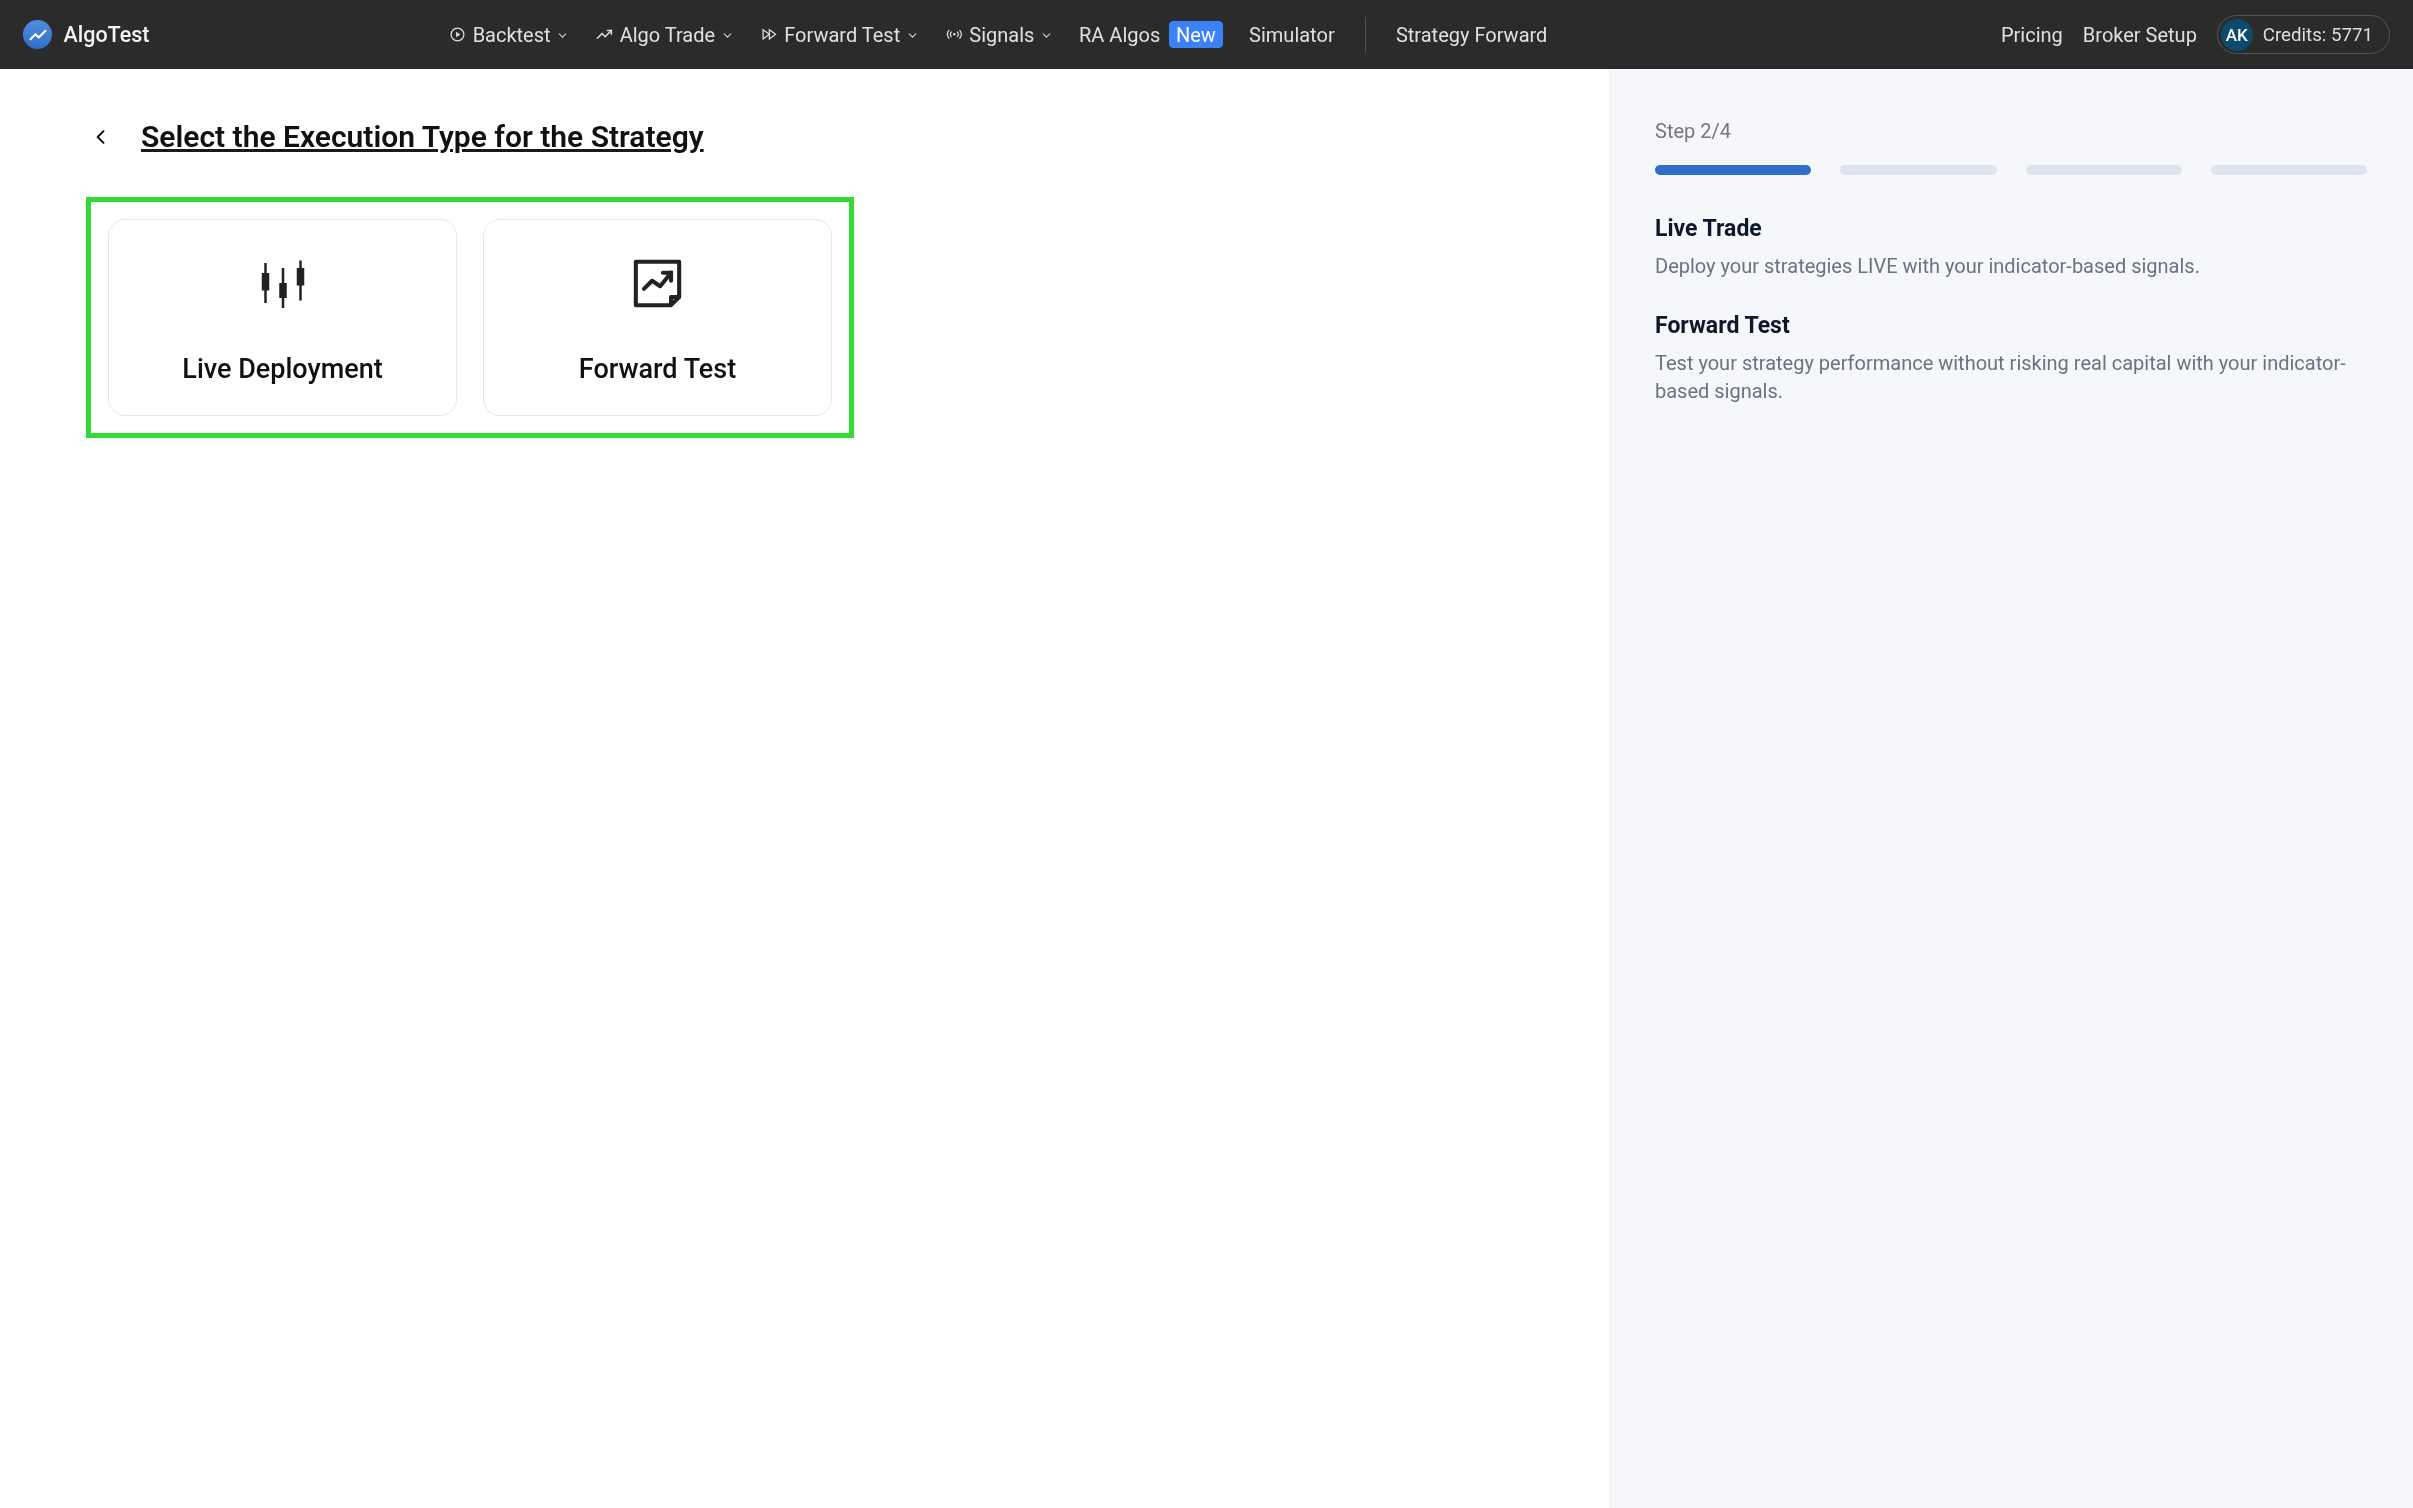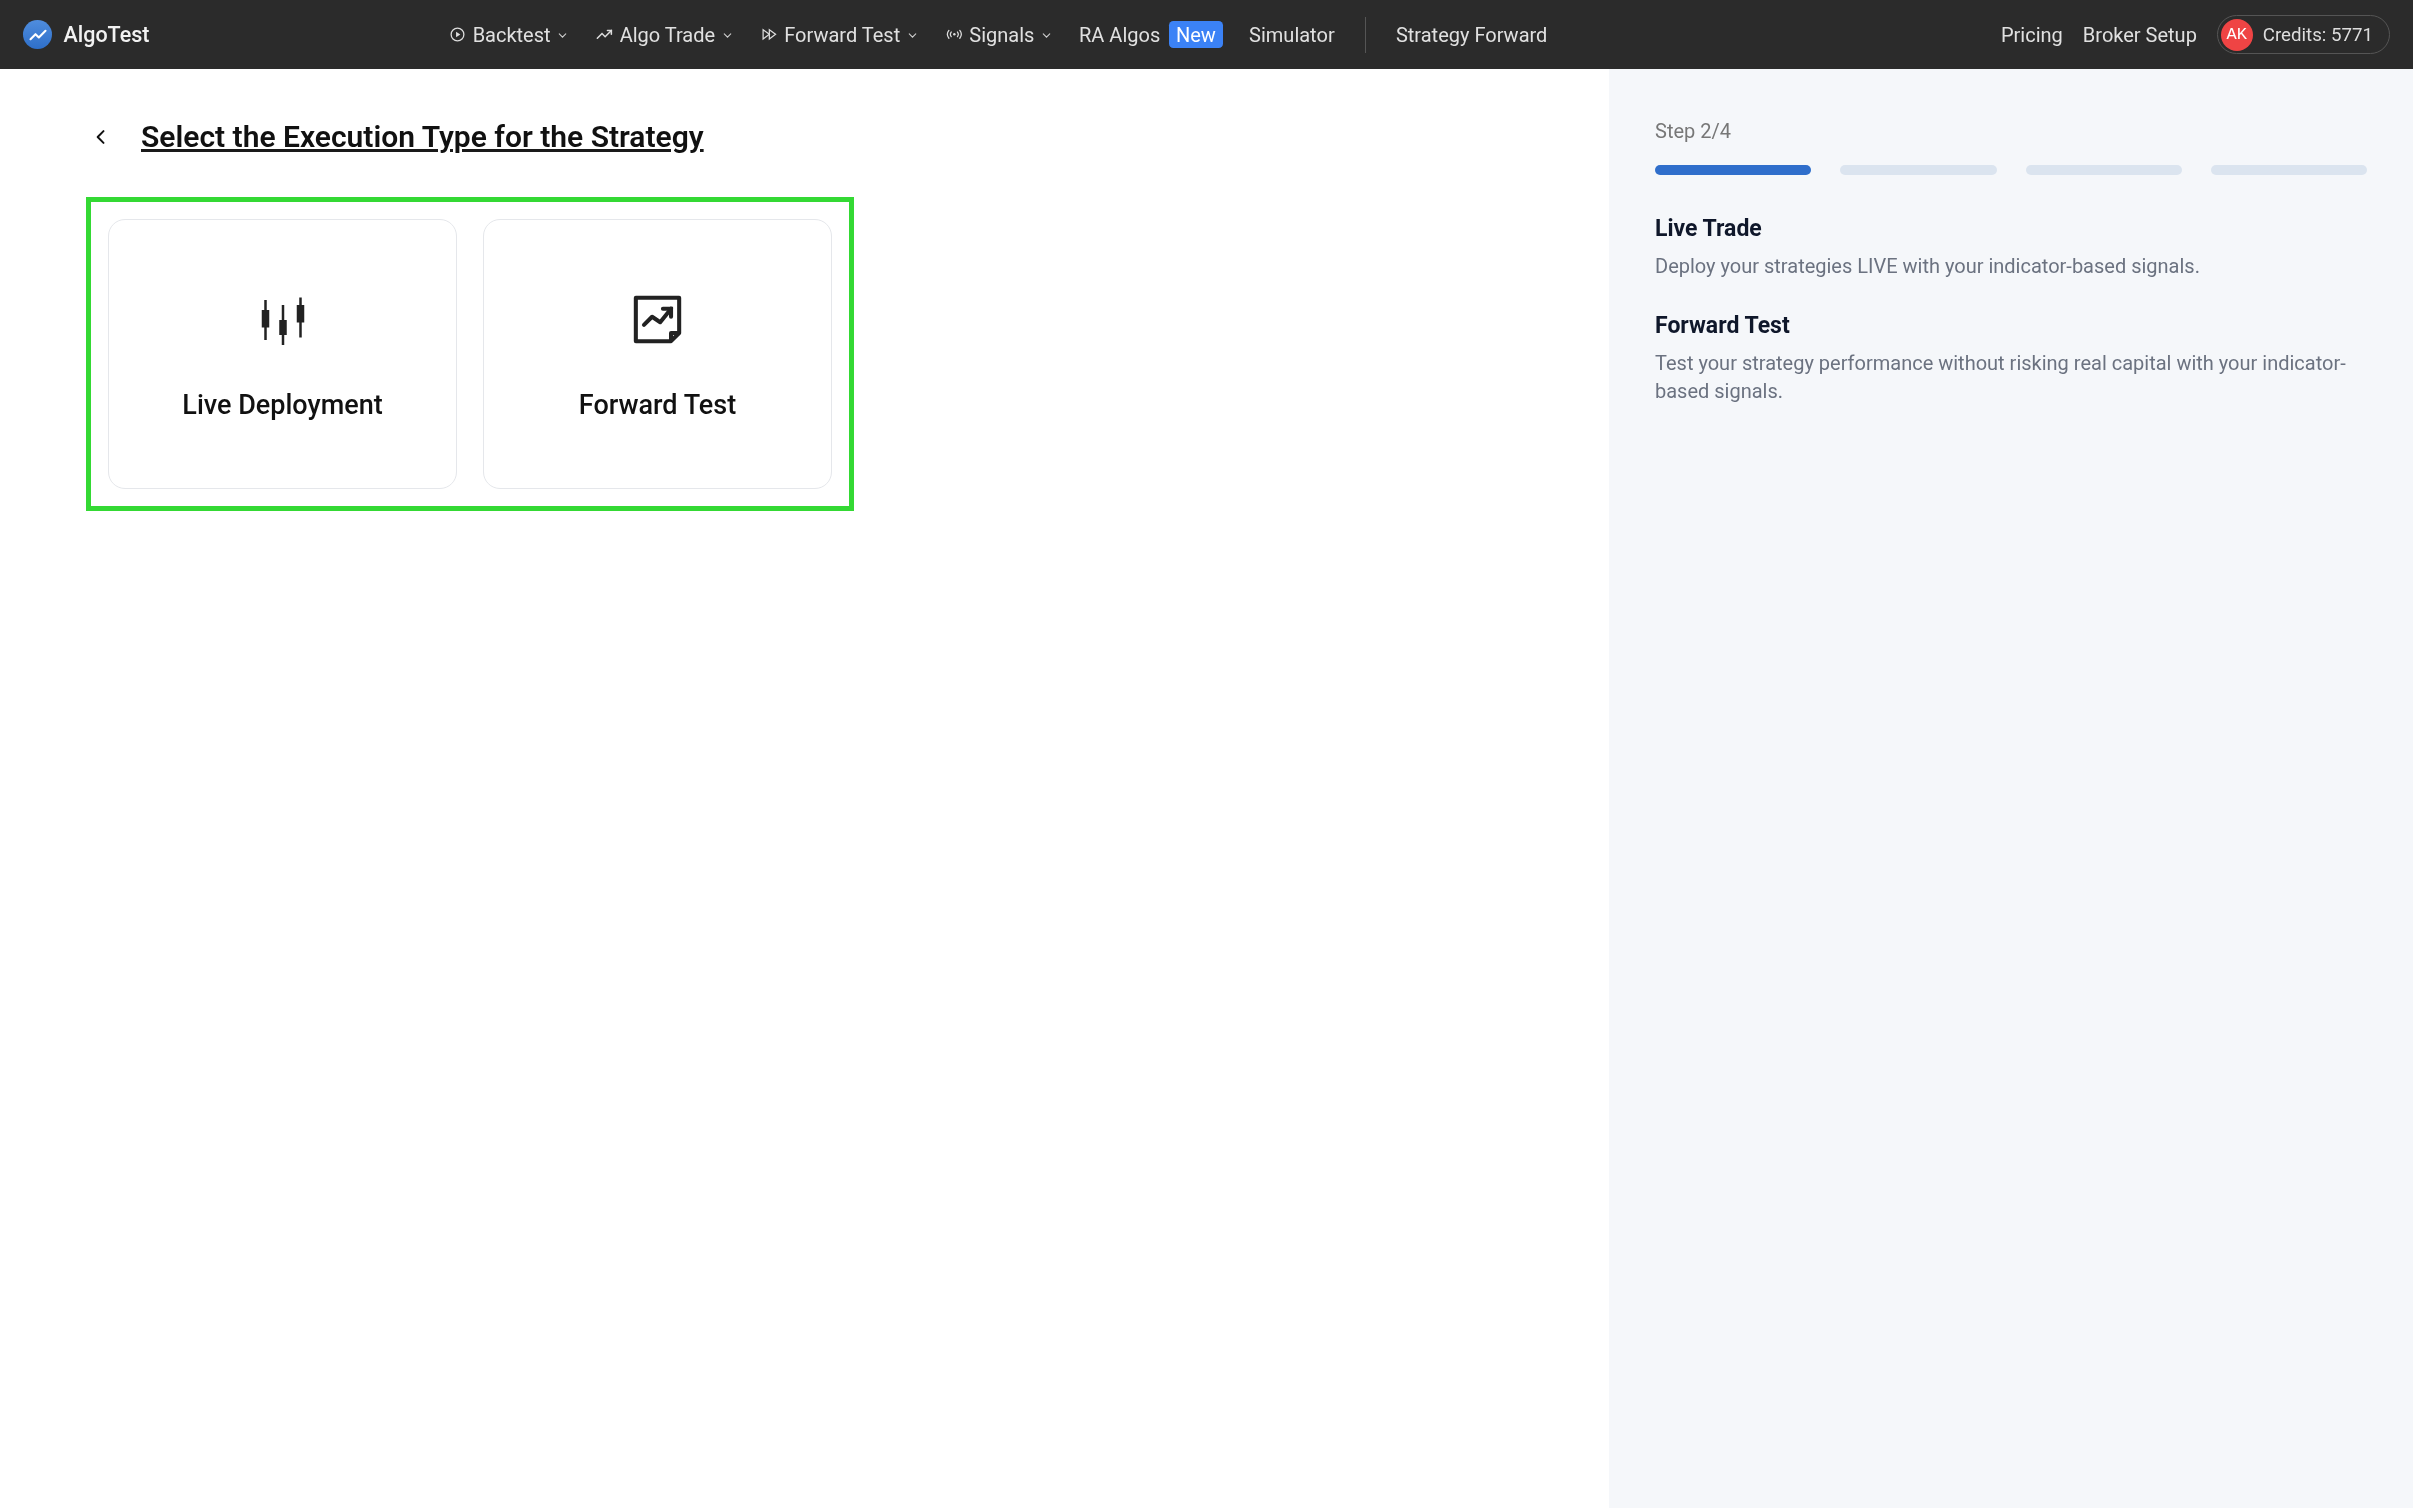--- a/index.html
+++ b/index.html
@@ -88,28 +88,27 @@
     .nav-right {
       margin-left: auto;
       display: flex;
       align-items: center;
       gap: 20px;
     }
     .avatar {
       width: 32px;
       height: 32px;
       border-radius: 16px;
-      background: #ef4444;
+      background: #0c4a6e;
       color: #fff;
       display: flex;
       align-items: center;
       justify-content: center;
       font-size: 17px;
       font-weight: 500;
-      font-family: Liberation Mono, monospace;
     }
     .credits-pill {
       display: flex;
       align-items: center;
       gap: 10px;
       border: 0.7px solid #555;
       border-radius: 29px;
       padding: 2.9px 16px 2.9px 2.9px;
       color: #ddd;
       font-size: 18.7px;
@@ -145,21 +144,21 @@
       color: #111;
     }
     .highlight-box {
       border: 5.7px solid #34d934;
       padding: 17px;
       display: inline-flex;
       gap: 26px;
     }
     .option-card {
       width: 349px;
-      height: 270px;
+      height: 197px;
       border: 1.4px solid #e5e7eb;
       border-radius: 17px;
       display: flex;
       flex-direction: column;
       align-items: center;
       justify-content: center;
       gap: 37px;
       cursor: pointer;
       background: #fff;
     }

